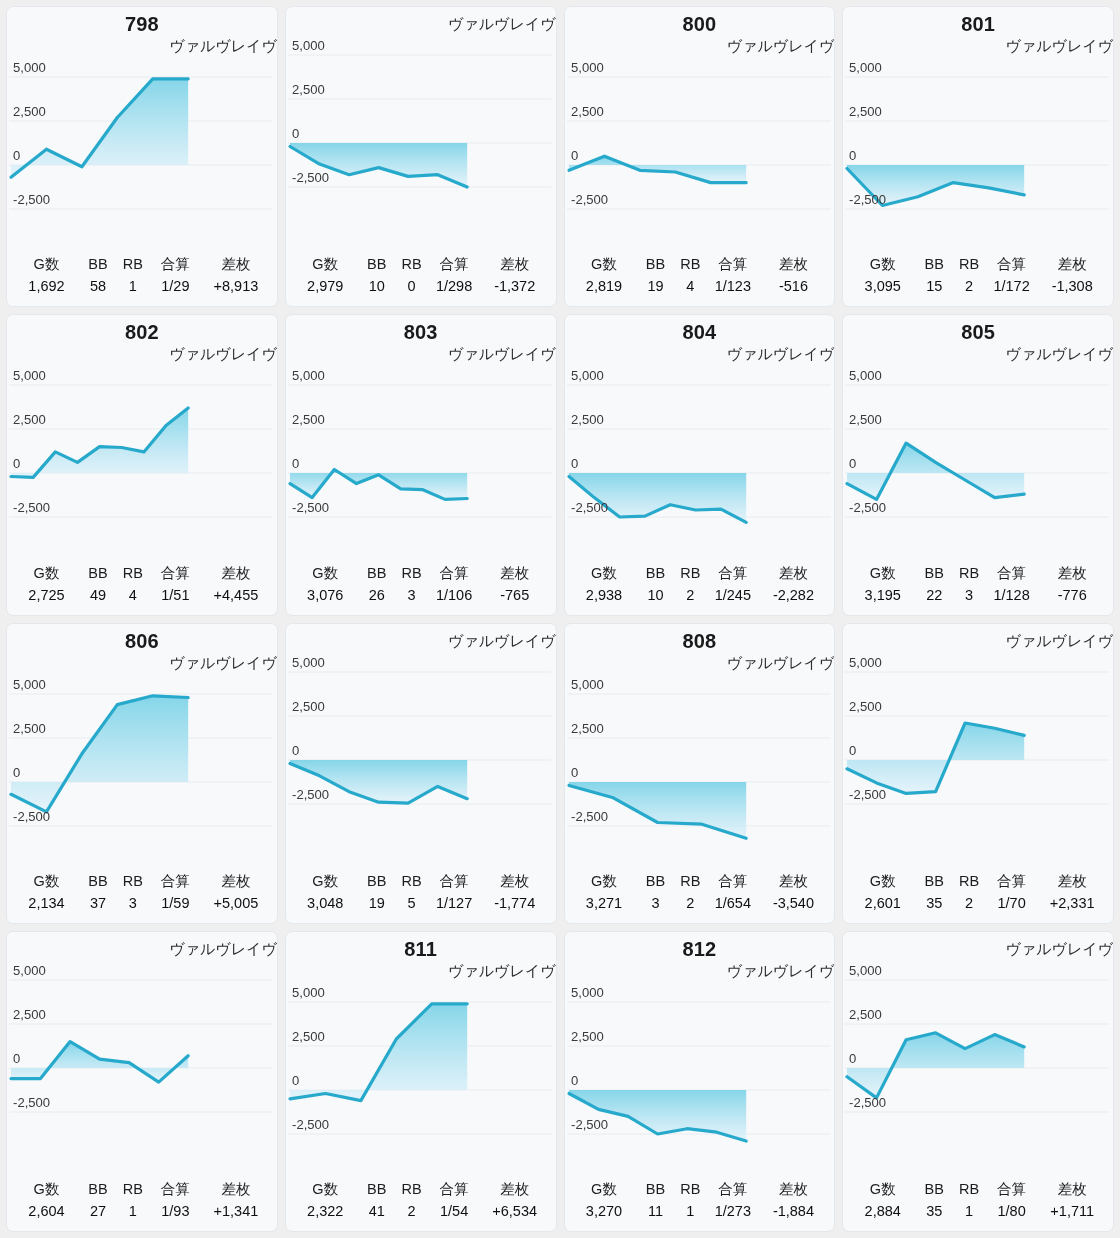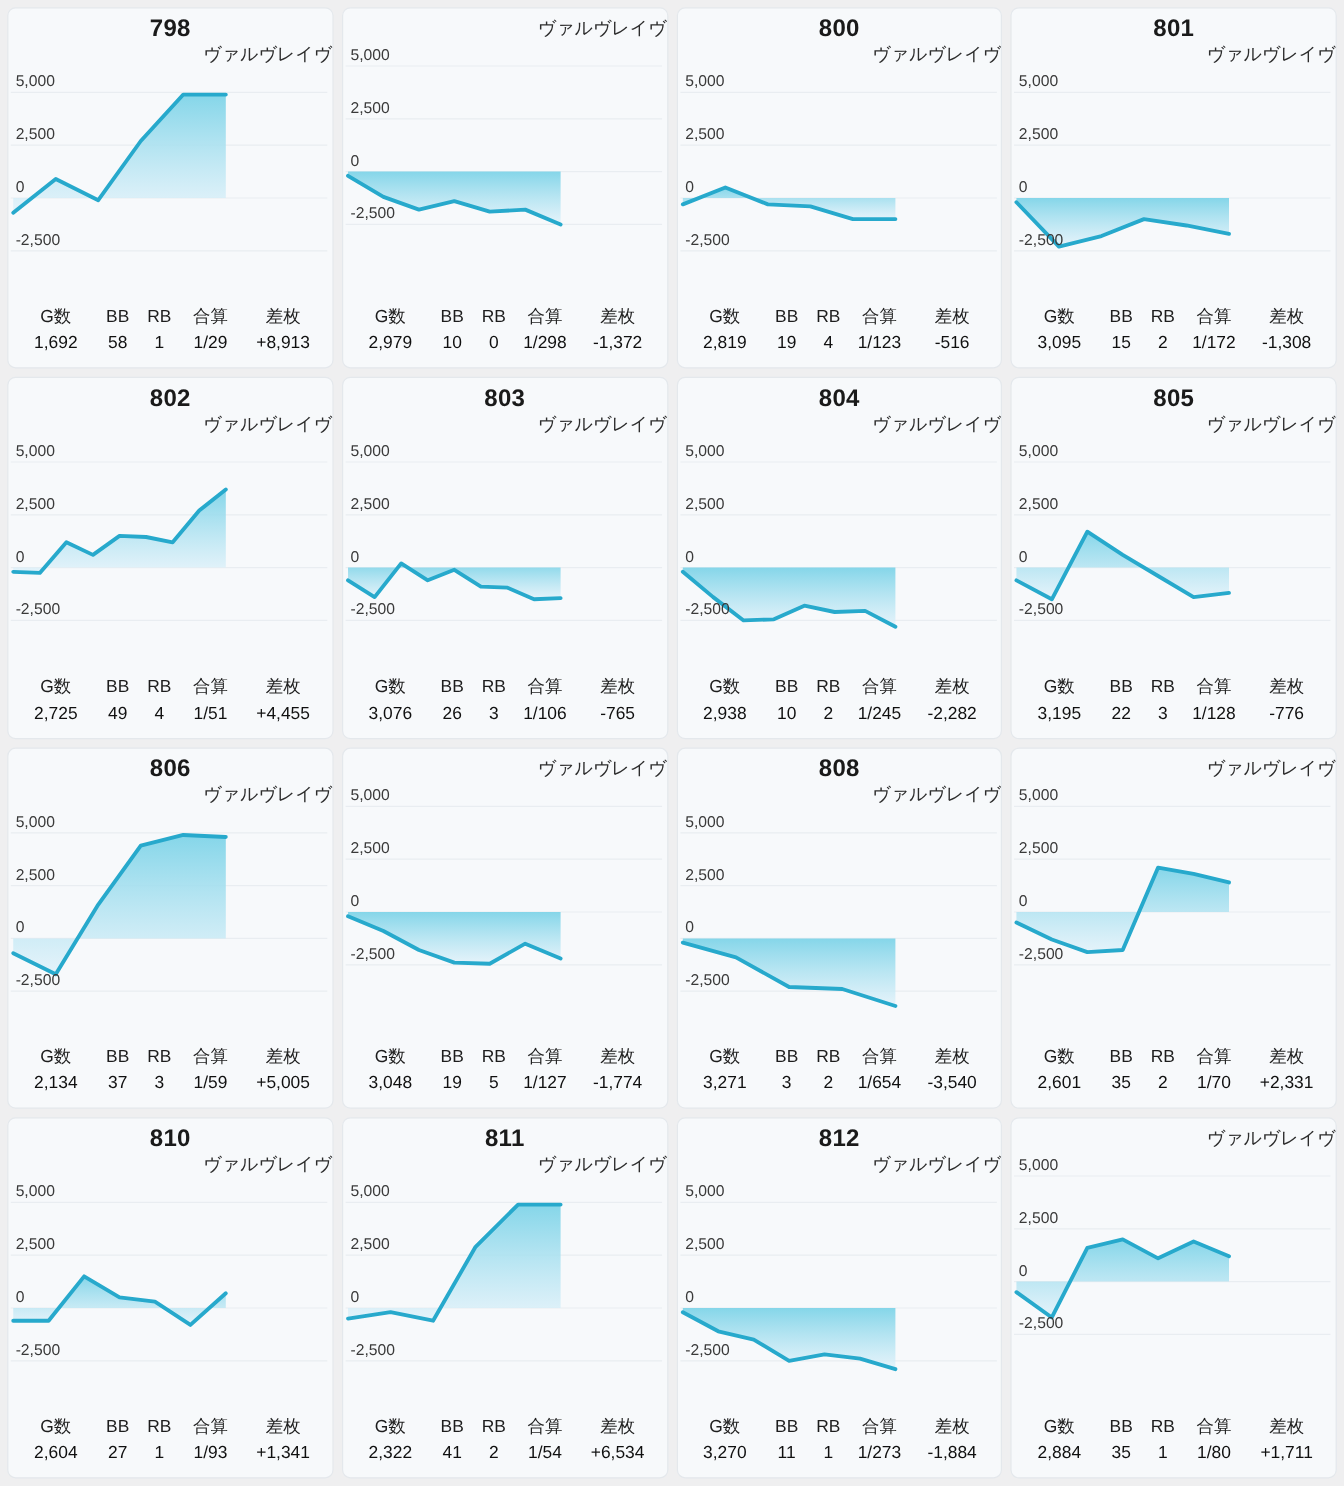--- a/index.html
+++ b/index.html
@@ -680,21 +680,20 @@
               <td class="c-bb">35</td>
               <td class="c-rb">2</td>
               <td class="c-go">1/70</td>
               <td class="c-sa">+2,331</td>
             </tr>
           </tbody>
         </table>
       </div>
     </div>
     <div class="card">
-      <div class="card-title">810</div>
       <div class="card-sub">ヴァルヴレイヴ</div>
       <div class="chart-wrap">
         <svg viewBox="0 0 268 176" preserveAspectRatio="none">
           <defs>
             <linearGradient id="grad12" x1="0" y1="0" x2="0" y2="1">
               <stop offset="0%" stop-color="#7fd4e8" stop-opacity="0.95"></stop>
               <stop offset="100%" stop-color="#dff1fa" stop-opacity="0.75"></stop>
             </linearGradient>
           </defs>
           <g>

